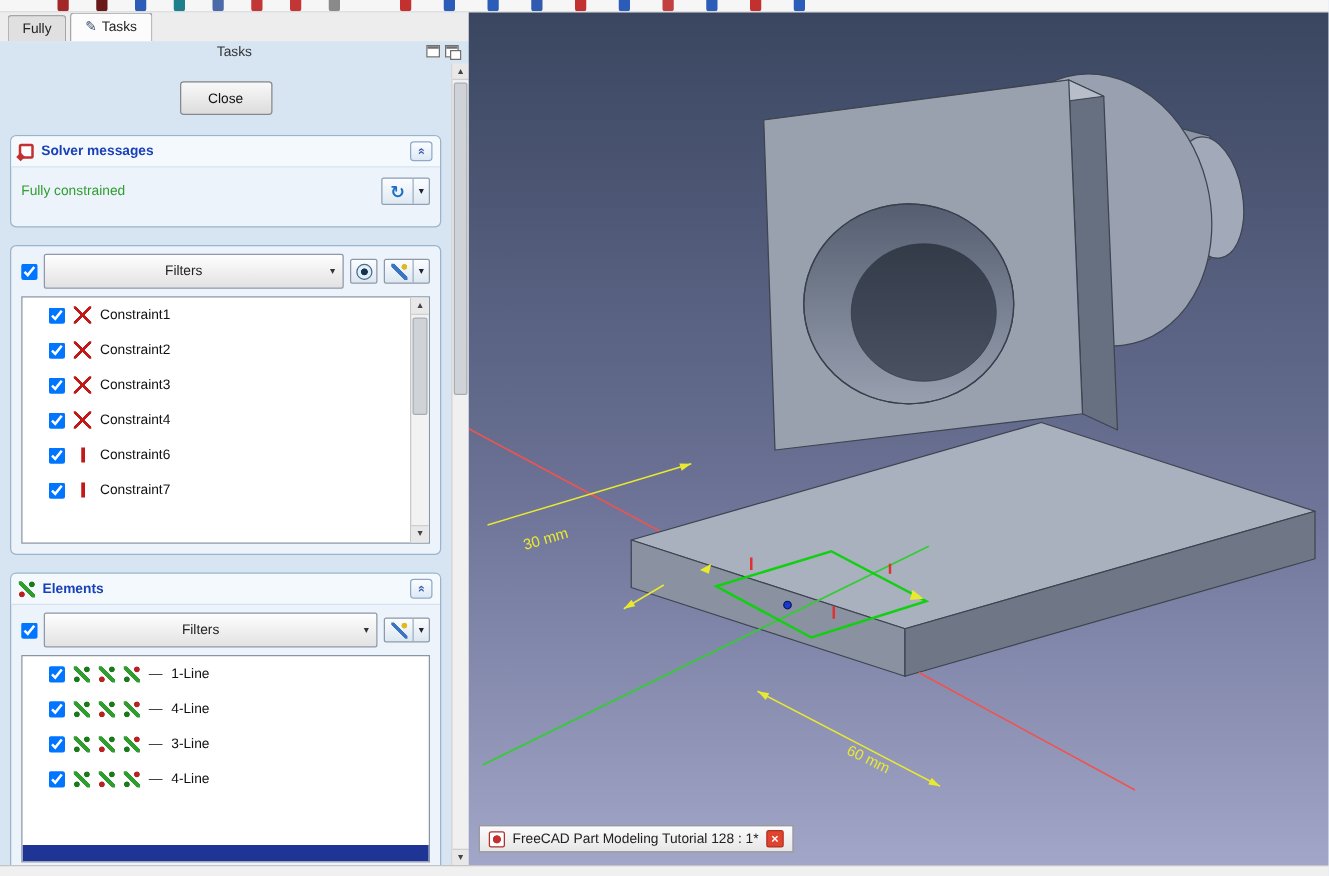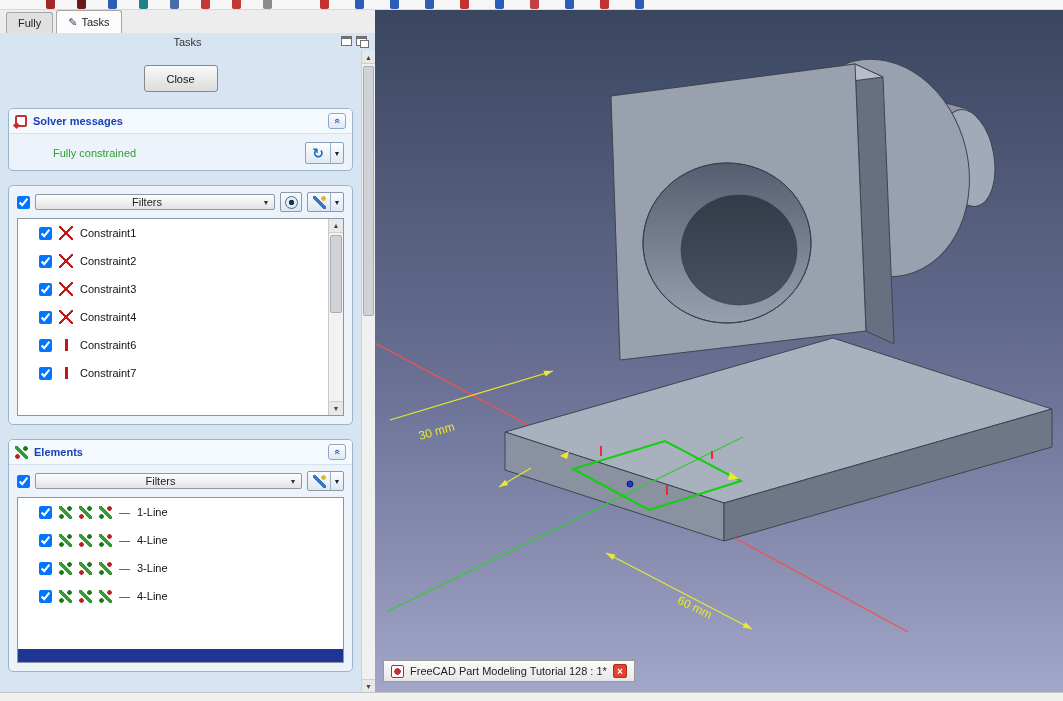--- a/index.html
+++ b/index.html
@@ -43,32 +43,32 @@
   .solver-ic { width:12px; height:12px; border:2px solid #c23030; border-radius:2px; background:#fff; position:relative; flex:none; }
   .solver-ic::after { content:""; position:absolute; left:-3px; bottom:-3px; width:5px; height:5px; background:#c23030; transform:rotate(45deg); }
   .constraints-ic { width:13px; height:13px; flex:none;
     background:repeating-linear-gradient(135deg,#c22020 0 2px,transparent 2px 5px); }
   .elements-ic { width:13px; height:13px; flex:none;
     background:
       radial-gradient(circle at 2.5px 10.5px,#b82222 0 2px,transparent 2.6px),
       radial-gradient(circle at 10.5px 2.5px,#1a7a1a 0 2px,transparent 2.6px),
       linear-gradient(45deg,transparent 42%,#2f9e2f 42% 58%,transparent 58%); }
   
-  .solver-row { display:flex; align-items:center; padding:8px 8px 6px;margin-left:36px; }
+  .solver-row { display:flex; align-items:center; padding:8px 8px 17px; }
   .status { color:#2f9e2f; flex:1; }
   .btn-combo { display:flex; border:1px solid #8fa0b4; border-radius:2px; height:22px;
     background:linear-gradient(#fbfdff,#dfe9f3); }
   .btn-main { width:24px; display:flex; align-items:center; justify-content:center;
     color:#1a6fc4; font-size:14px; font-weight:bold; }
   .btn-arrow { width:13px; border-left:1px solid #9ab0c4; display:flex; align-items:center;
     justify-content:center; font-size:7px; color:#223; }
   
   .ctrl-row { display:flex; align-items:center; gap:5px; padding:6px 8px 0; }
   input.cb { width:13px; height:13px; margin:0; flex:none; }
-  .combo { flex:1; height:16px; border:1px solid #8f98a8; border-radius:2px; color:#222;
+  .combo { flex:1; height:28px; border:1px solid #8f98a8; border-radius:2px; color:#222;
     background:linear-gradient(#fefefe,#e2e2e2); display:flex; align-items:center; }
   .combo-label { flex:1; text-align:center; }
   .combo-arrow { width:16px; text-align:center; font-size:7px; color:#333; }
   .icon-btn { height:20px; border:1px solid #8f98a8; border-radius:2px; flex:none;
     background:linear-gradient(#fbfdff,#dde7f1); display:flex; align-items:center; justify-content:center; }
   .eye-btn { width:22px; }
   .eye { width:13px; height:13px; border-radius:50%; border:1px solid #4a6a8a;
     background:radial-gradient(circle at 50% 50%,#16324e 0 2.5px,#dff0fb 3px); }
   .wand { width:13px; height:13px;
     background:

